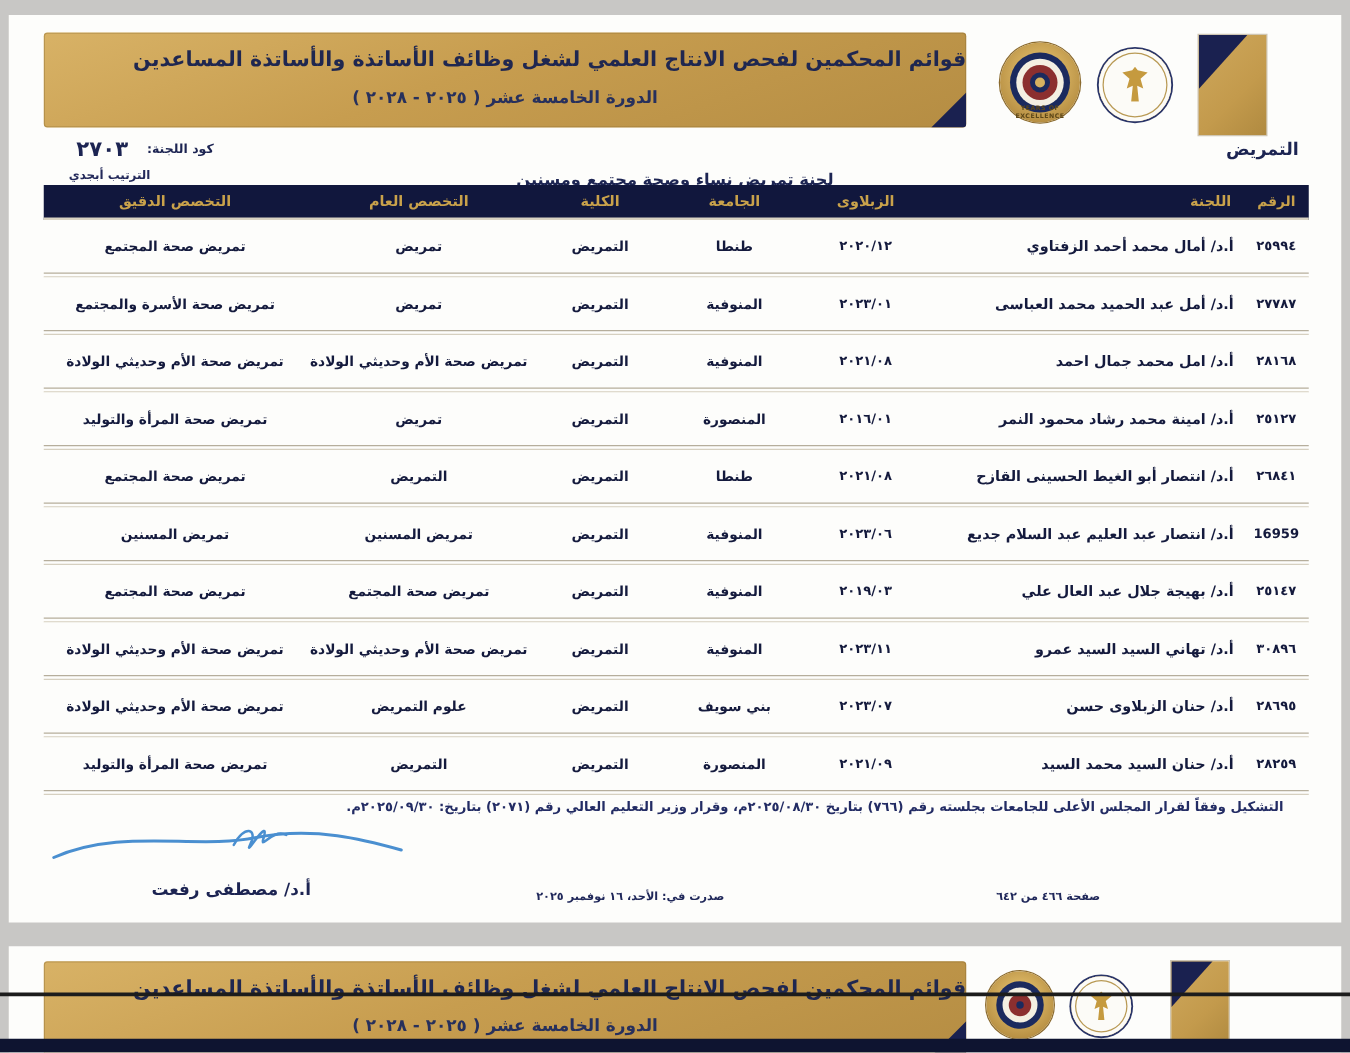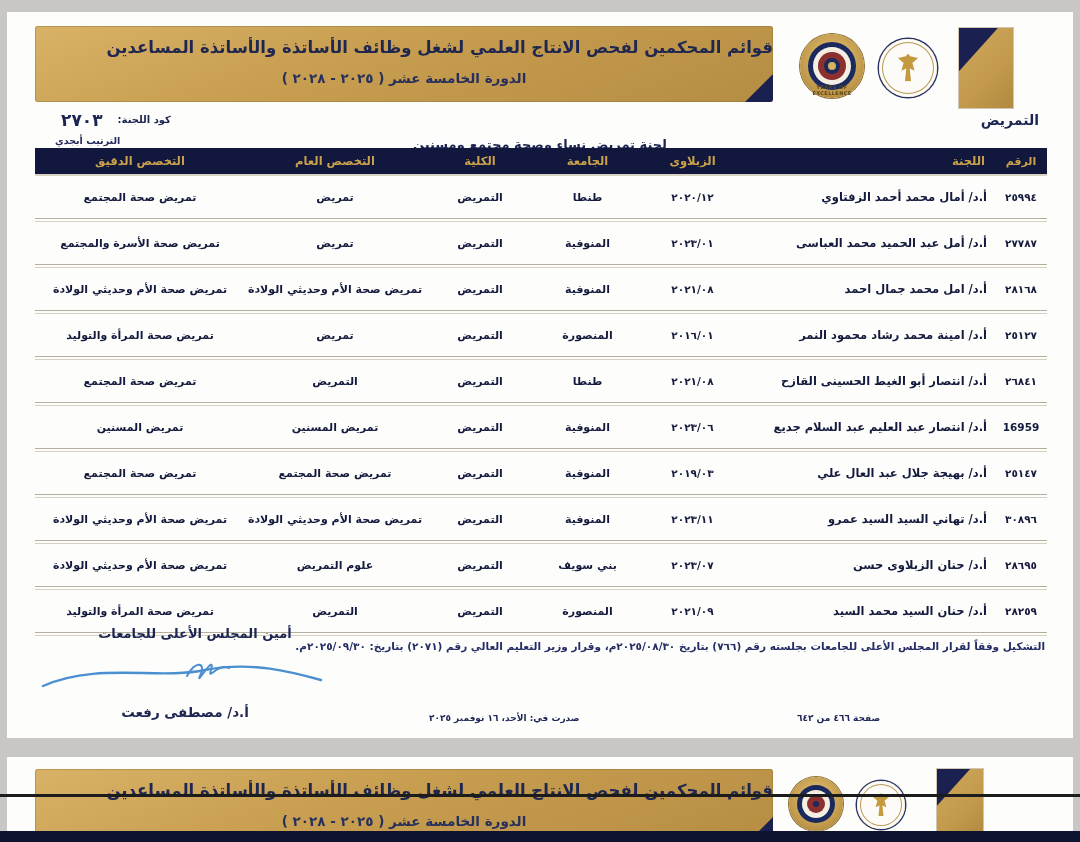--- a/index.html
+++ b/index.html
@@ -62,21 +62,21 @@
   .hcell.h1{text-align:start;padding-inline-start:10px;}
   .hcell.h0{font-size:11px;}
   .trow{height:42px;background:#fdfdfb;}
   .cell{font-size:11px;font-weight:700;color:#141a3d;text-align:center;white-space:nowrap;}
   .cell.c0{font-size:10.5px;}
   .cell.c1{text-align:start;padding-inline-start:8px;font-size:11.5px;}
   .cell.c2{font-size:10.5px;}
   .sep{height:2px;border-top:1px solid #b6ae9c;border-bottom:1px solid #d6d0c0;background:#fdfdfb;}
 
   
-  .formation-note{position:absolute;right:28px;top:628px;width:768px;text-align:right;
+  .formation-note{position:absolute;right:28px;top:628px;width:768px;text-align:left;
     font-size:10.5px;font-weight:700;color:#232c64;white-space:nowrap;direction:rtl;}
   .sig-title{position:absolute;left:58px;top:614px;width:260px;text-align:center;
     font-size:13px;font-weight:700;color:#1c2452;}
   .sig-svg{position:absolute;left:30px;top:634px;}
   .sig-name{position:absolute;left:58px;top:692px;width:240px;text-align:center;
     font-size:13.5px;font-weight:700;color:#1c2452;}
   .meta-issued{position:absolute;left:408px;top:701px;font-size:9px;font-weight:700;
     color:#20285a;direction:rtl;white-space:nowrap;}
   .meta-issued .d{margin-inline-start:0;margin-inline-end:14px;}
   .meta-page{position:absolute;left:790px;top:701px;font-size:9px;font-weight:700;
@@ -240,21 +240,20 @@
     <div class="cell c4">التمريض</div>
     <div class="cell c5">التمريض</div>
     <div class="cell c6">تمريض صحة المرأة والتوليد</div>
   </div>
           <div class="sep"></div>
         </div>
     </div>
 
     <div class="formation-note">التشكيل وفقاً لقرار المجلس الأعلى للجامعات بجلسته رقم (٧٦٦) بتاريخ ٢٠٢٥/٠٨/٣٠م، وقرار وزير التعليم العالي رقم (٢٠٧١) بتاريخ: ٢٠٢٥/٠٩/٣٠م.</div>
 
-    <div class="sig-title">أمين المجلس الأعلى للجامعات</div>
     <svg class="sig-svg" width="290" height="52" viewBox="0 0 290 52">
       <path d="M6 40 C 60 16, 120 34, 168 24 C 215 15, 255 26, 284 34" fill="none" stroke="#4a8fd0" stroke-width="2.4" stroke-linecap="round"></path>
       <path d="M150 30 c 8 -16, 20 -14, 13 0 c -5 11, 16 -24, 11 -6 c -4 12, 7 -8, 18 -2" fill="none" stroke="#4a8fd0" stroke-width="2" stroke-linecap="round"></path>
     </svg>
     <div class="sig-name">أ.د/ مصطفى رفعت</div>
 
     <div class="meta-issued">
       <span>صدرت في:</span>
       <span class="d">الأحد، ١٦ نوفمبر ٢٠٢٥</span>
     </div>

